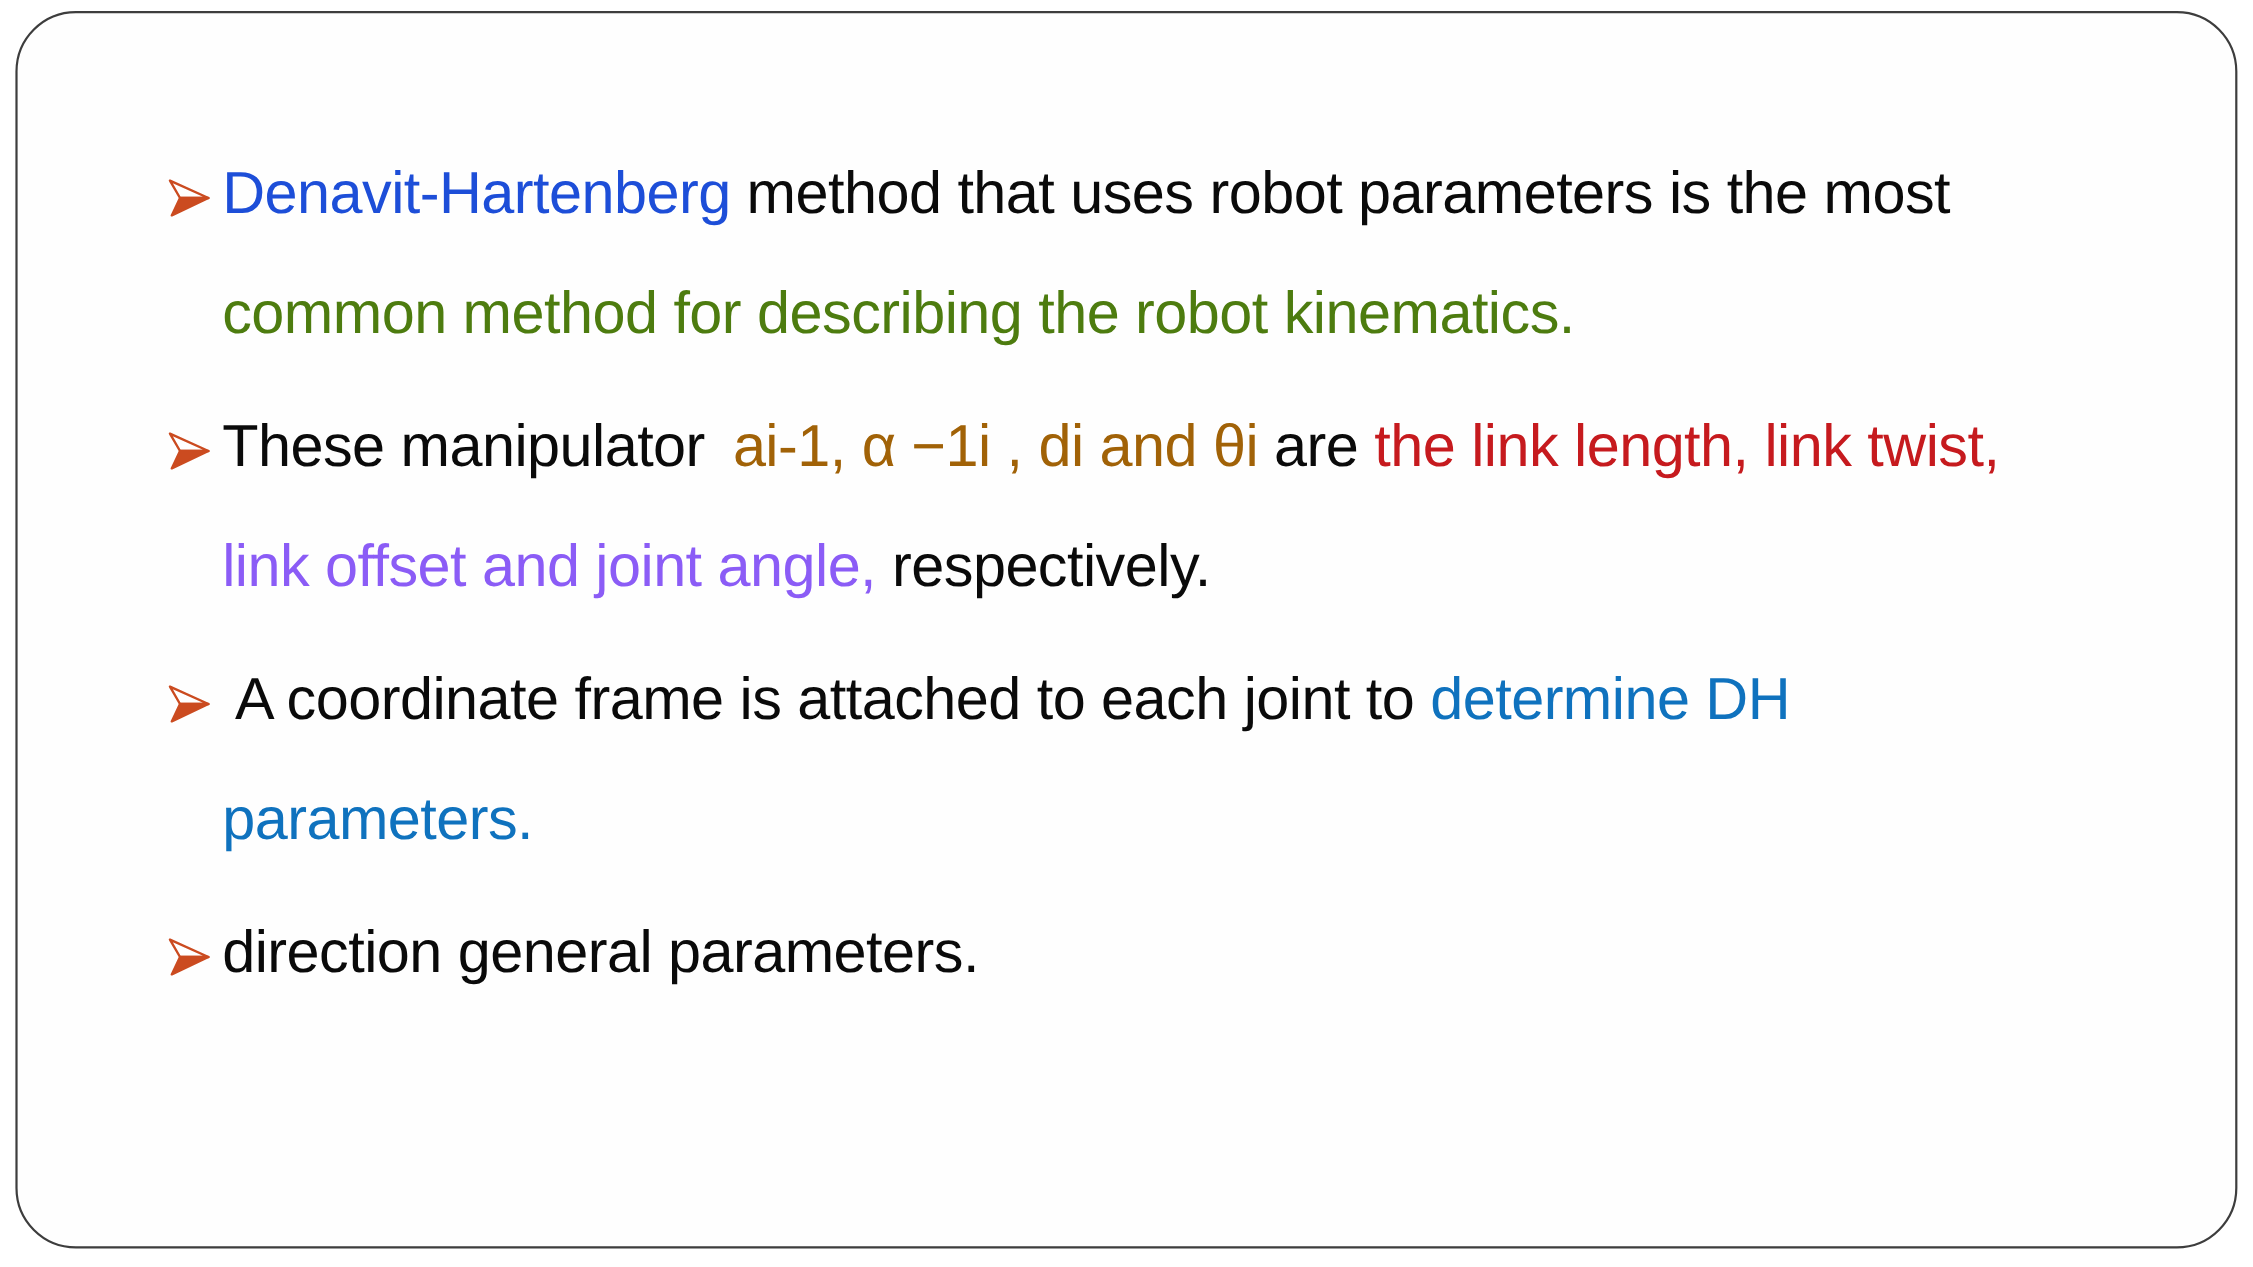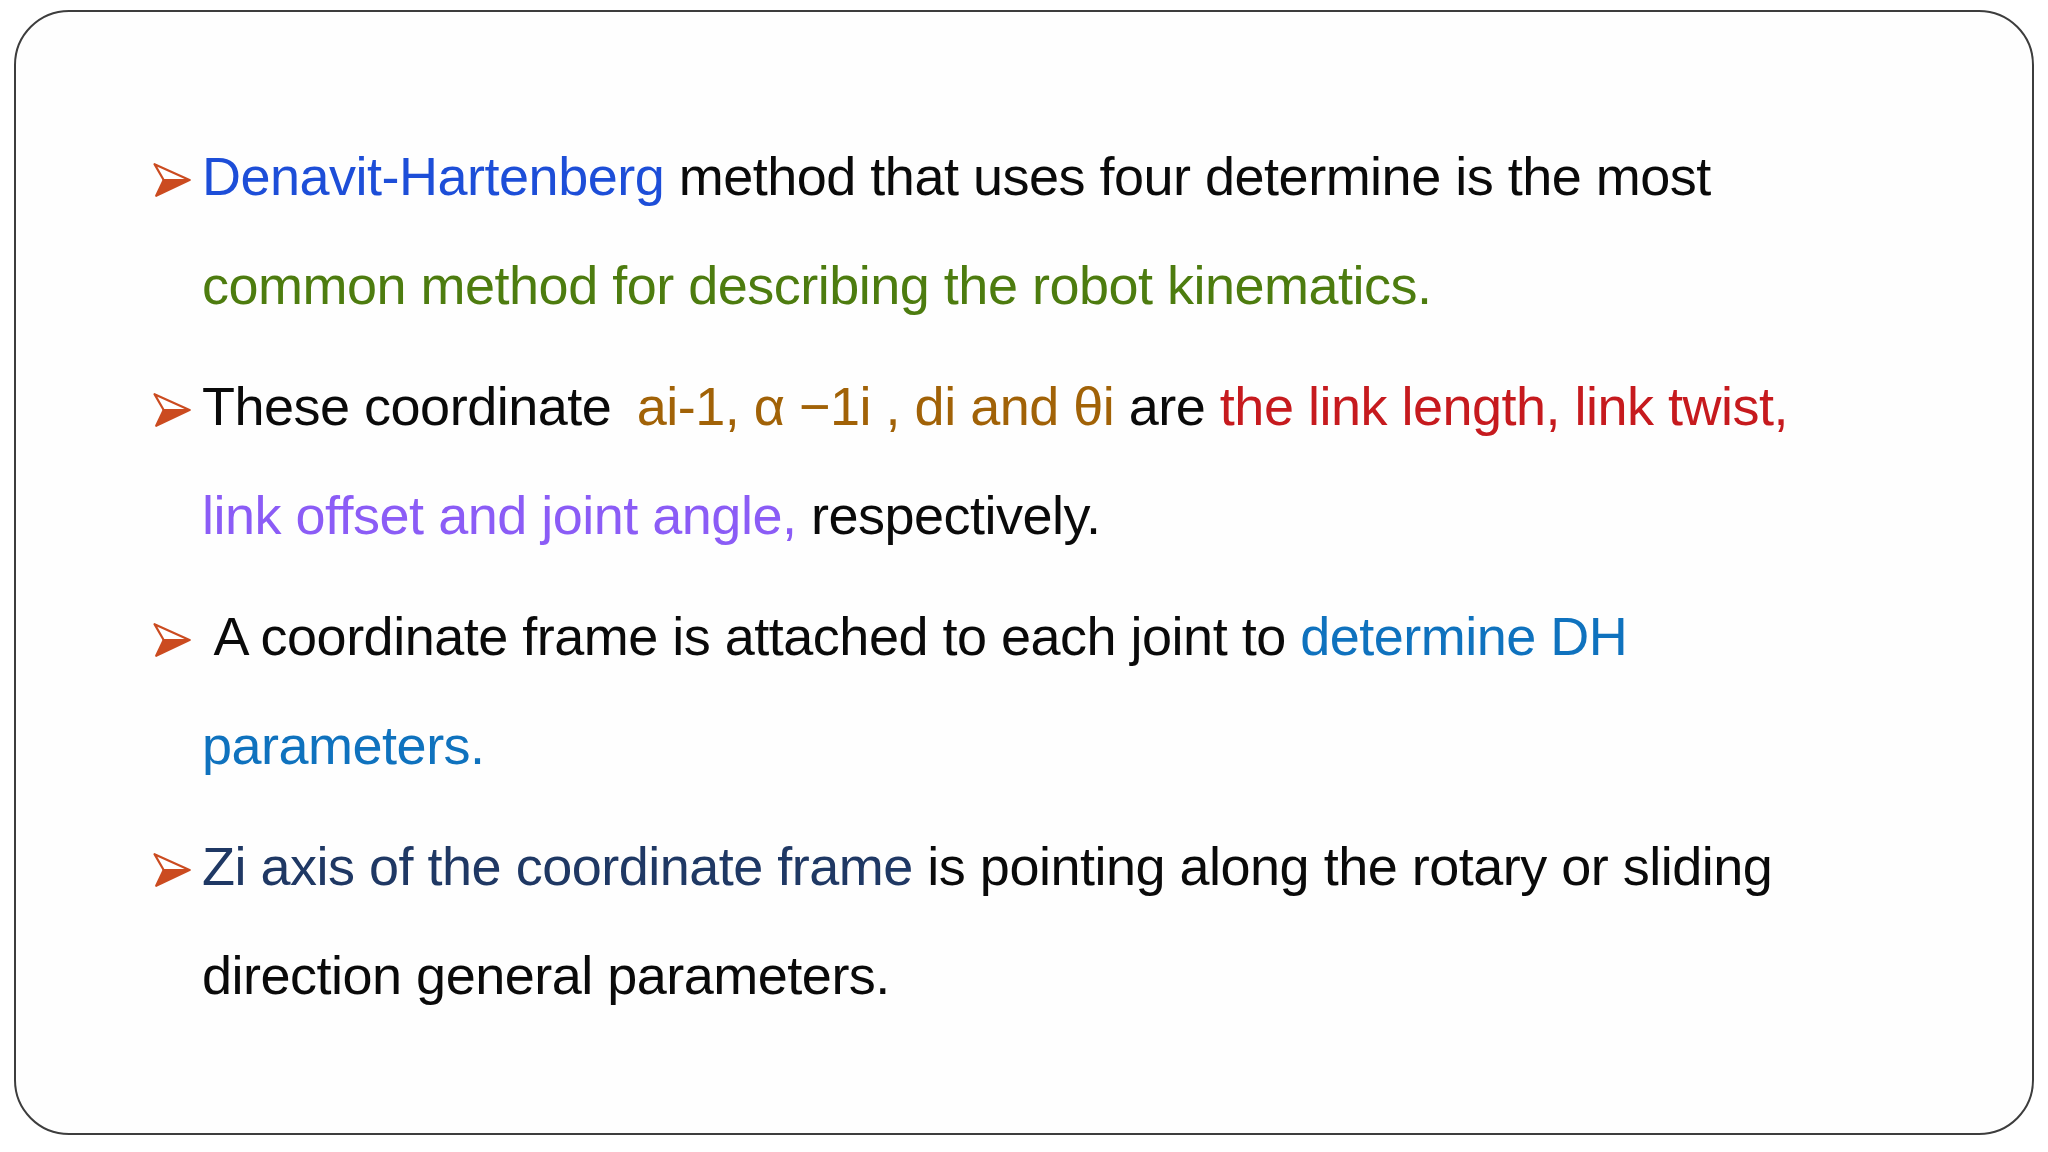--- a/index.html
+++ b/index.html
@@ -32,41 +32,40 @@
 </head>
 <body>
 
 <div class="frame">
   <div class="content">
       <div class="bullet-item">
         <svg viewBox="0 0 48 44" class="bullet-glyph">
           <path d="M3 3 L45 22 L14 22 Z" fill="#ffffff" stroke="#CB4B20" stroke-width="2.6" stroke-linejoin="round"></path>
           <path d="M45 22 L14 22 L5 41 Z" fill="#CB4B20" stroke="#CB4B20" stroke-width="2.6" stroke-linejoin="round"></path>
         </svg>
-        <div class="line"><span class="seg" style="color: #1d4ed8;">Denavit-Hartenberg</span><span class="seg" style="color: rgb(10, 10, 10);"> method that uses four determine is the most</span></div>
+        <div class="line"><span class="seg" style="color: #1d4ed8;">Denavit-Hartenberg</span><span class="seg" style="color: rgb(10, 10, 10);"> method that uses robot parameters is the most</span></div>
         <div class="line"><span class="seg" style="color: #4d7c0f;">common method for describing the robot kinematics.</span></div>
       </div>
       <div class="bullet-item">
         <svg viewBox="0 0 48 44" class="bullet-glyph">
           <path d="M3 3 L45 22 L14 22 Z" fill="#ffffff" stroke="#CB4B20" stroke-width="2.6" stroke-linejoin="round"></path>
           <path d="M45 22 L14 22 L5 41 Z" fill="#CB4B20" stroke="#CB4B20" stroke-width="2.6" stroke-linejoin="round"></path>
         </svg>
-        <div class="line"><span class="seg" style="color: rgb(10, 10, 10);">These coordinate </span><span class="seg" style="color: #a16207; margin-left: 11px;">ai-1, α −1i , di and θi</span><span class="seg" style="color: rgb(10, 10, 10);"> are </span><span class="seg" style="color: rgb(198, 26, 30);">the link length, link twist,</span></div>
+        <div class="line"><span class="seg" style="color: rgb(10, 10, 10);">These manipulator </span><span class="seg" style="color: #a16207; margin-left: 11px;">ai-1, α −1i , di and θi</span><span class="seg" style="color: rgb(10, 10, 10);"> are </span><span class="seg" style="color: rgb(198, 26, 30);">the link length, link twist,</span></div>
         <div class="line"><span class="seg" style="color: #8b5cf6;">link offset and joint angle,</span><span class="seg" style="color: rgb(10, 10, 10);"> respectively.</span></div>
       </div>
       <div class="bullet-item">
         <svg viewBox="0 0 48 44" class="bullet-glyph">
           <path d="M3 3 L45 22 L14 22 Z" fill="#ffffff" stroke="#CB4B20" stroke-width="2.6" stroke-linejoin="round"></path>
           <path d="M45 22 L14 22 L5 41 Z" fill="#CB4B20" stroke="#CB4B20" stroke-width="2.6" stroke-linejoin="round"></path>
         </svg>
         <div class="line"><span class="seg" style="color: rgb(10, 10, 10);"> A coordinate frame is attached to each joint to </span><span class="seg" style="color: rgb(15, 114, 190);">determine DH</span></div>
         <div class="line"><span class="seg" style="color: rgb(15, 114, 190);">parameters.</span></div>
       </div>
       <div class="bullet-item">
         <svg viewBox="0 0 48 44" class="bullet-glyph">
           <path d="M3 3 L45 22 L14 22 Z" fill="#ffffff" stroke="#CB4B20" stroke-width="2.6" stroke-linejoin="round"></path>
           <path d="M45 22 L14 22 L5 41 Z" fill="#CB4B20" stroke="#CB4B20" stroke-width="2.6" stroke-linejoin="round"></path>
         </svg>
-        <div class="line"><span class="seg" style="color: rgb(31, 56, 100);">Zi axis of the coordinate frame</span><span class="seg" style="color: rgb(10, 10, 10);"> is pointing along the rotary or sliding</span></div>
         <div class="line"><span class="seg" style="color: rgb(10, 10, 10);">direction general parameters.</span></div>
       </div>
     </div>
 </div>
 
 </body></html>

